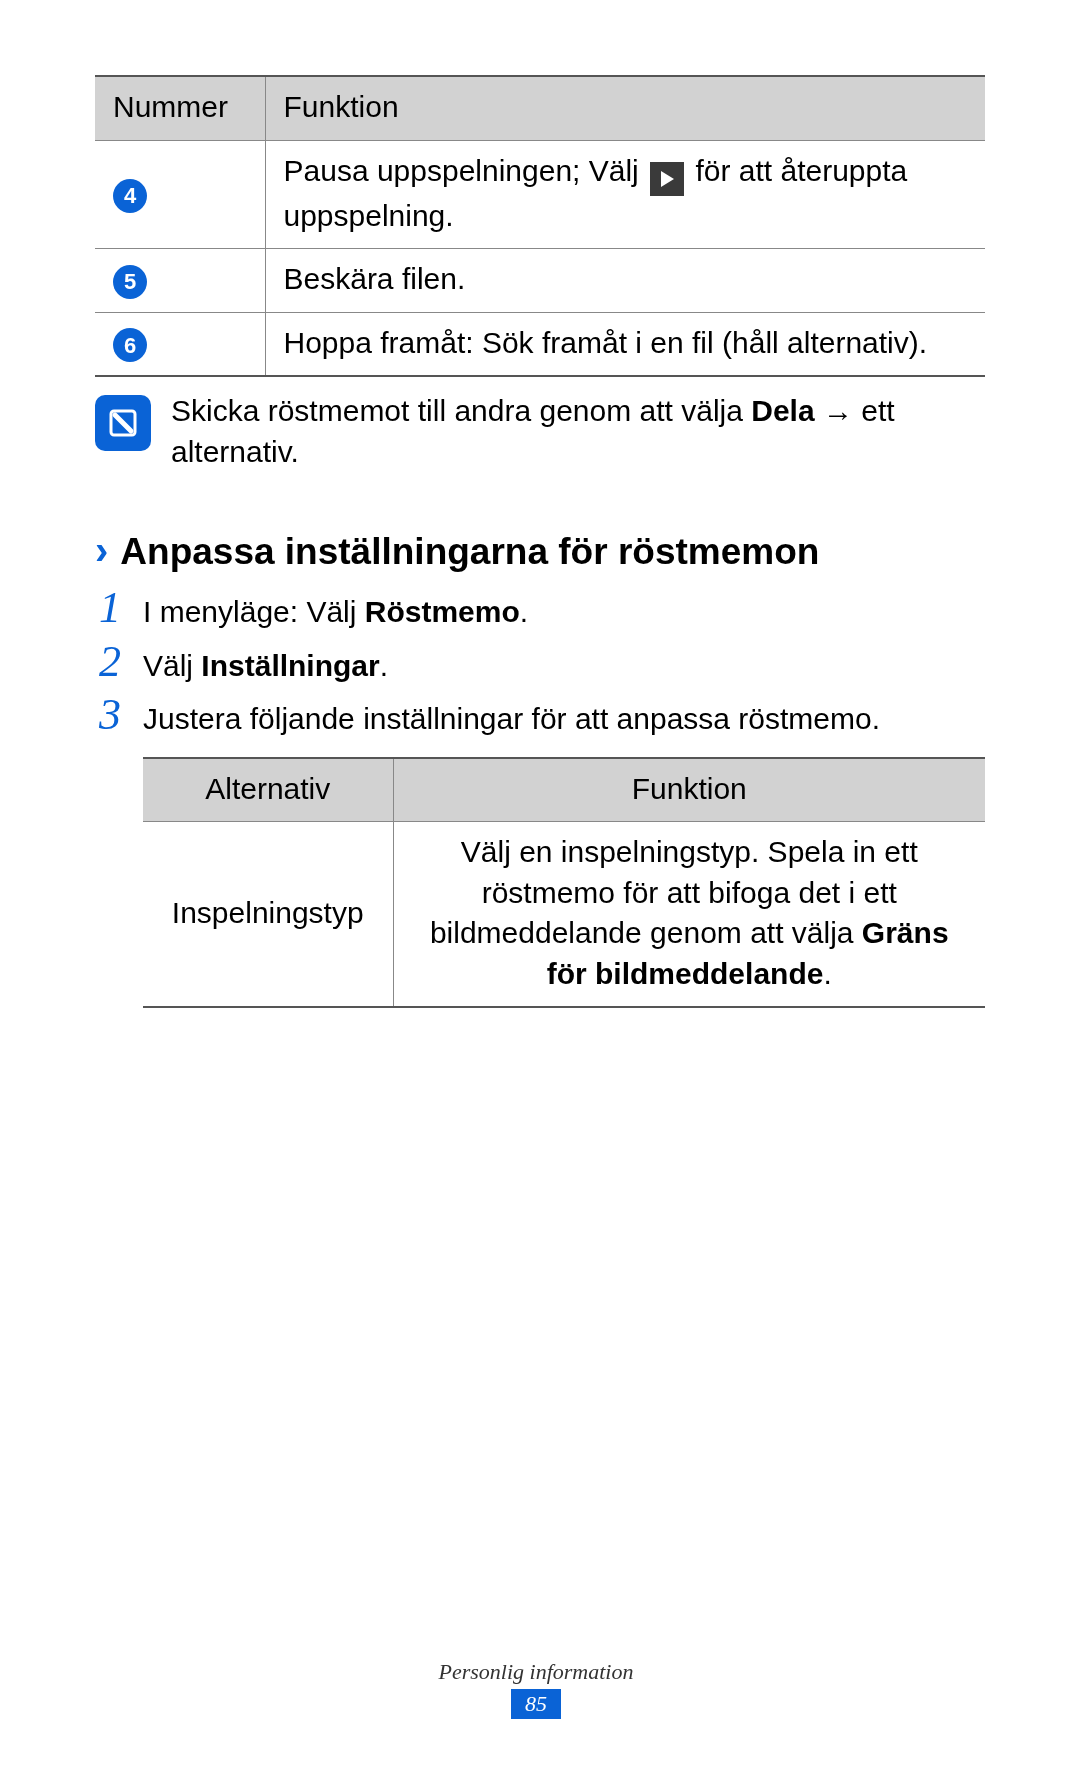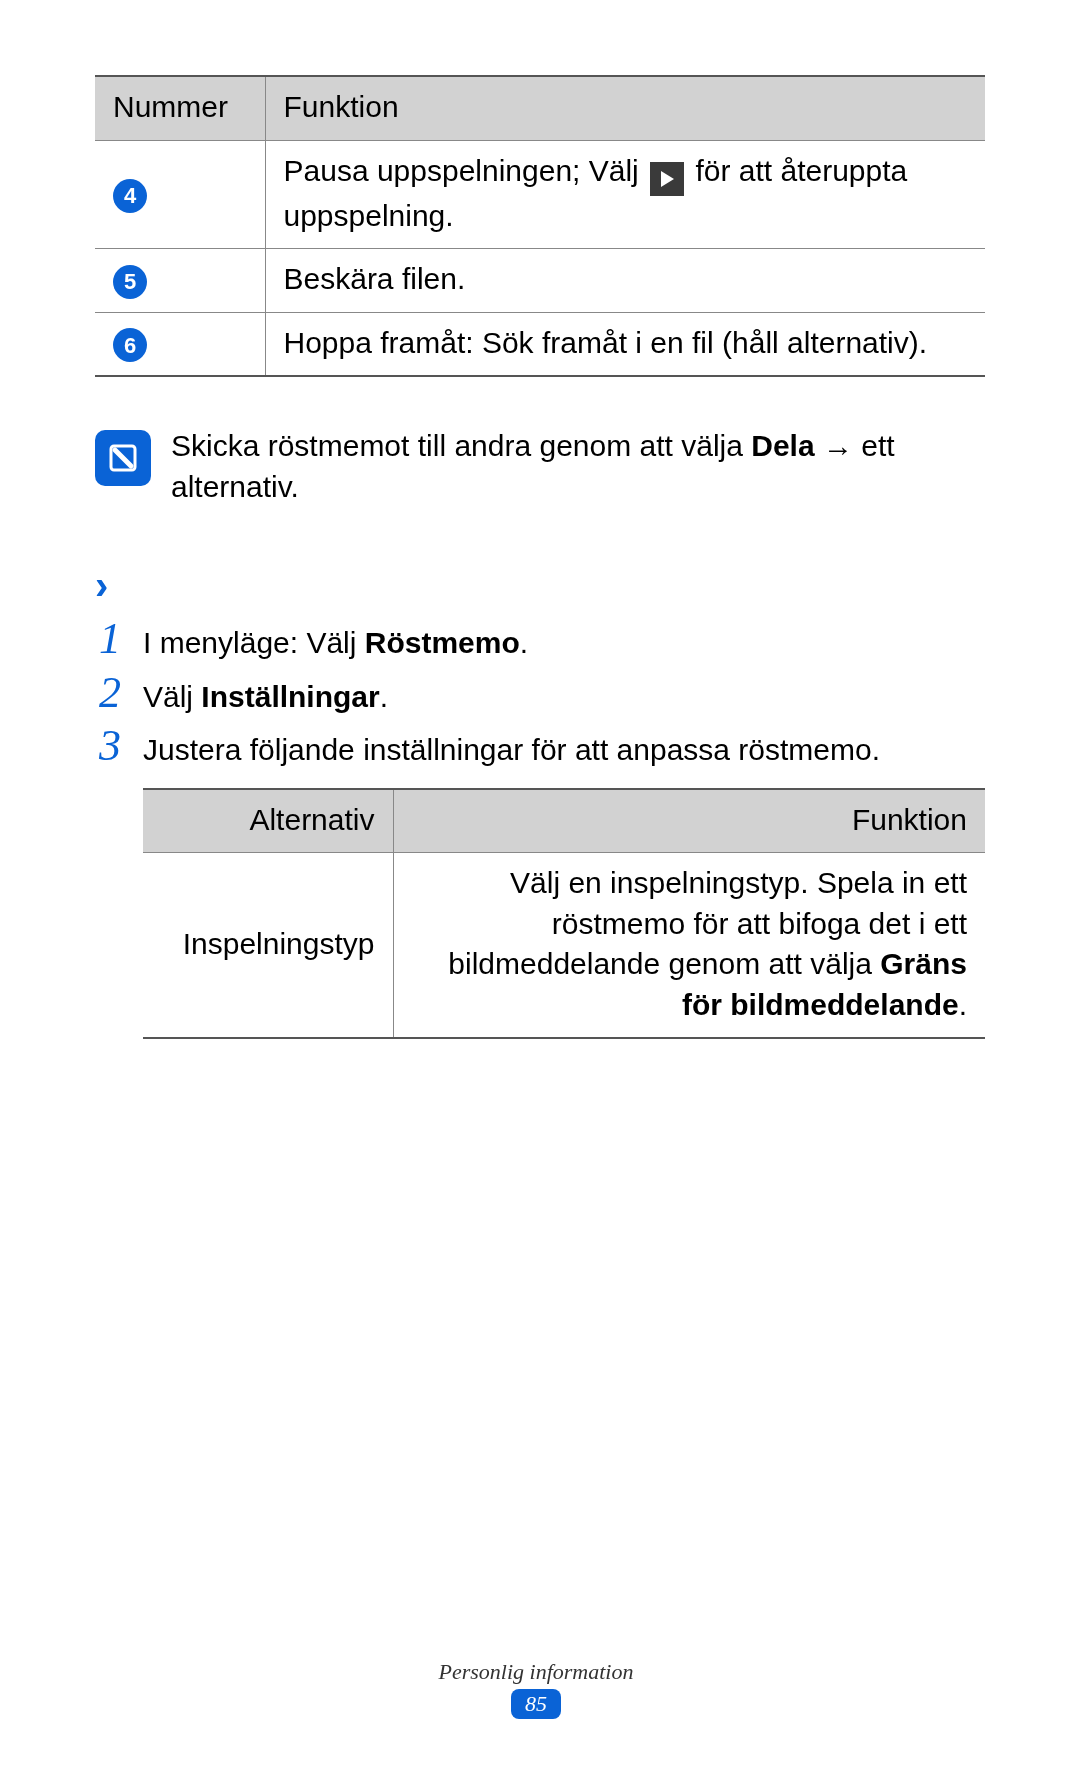--- a/index.html
+++ b/index.html
@@ -56,21 +56,21 @@
     justify-content: center;
     vertical-align: -7px;
     margin: 0 3px;
   }
   .play-icon-box svg { display: block; }
 
   
   .note {
     display: flex;
     align-items: flex-start;
-    margin-top: 49px;
+    margin-top: 14px;
     gap: 20px;
   }
   .note-icon {
     width: 56px; height: 56px;
     border-radius: 10px;
     background: #0a63d6;
     display: flex;
     align-items: center;
     justify-content: center;
     flex-shrink: 0;
@@ -128,21 +128,21 @@
   .tbl2-wrap { margin-top: 14px; padding-left: 48px; }
   .tbl2 {
     width: 100%;
     border-collapse: collapse;
     border-top: 2px solid #555;
     border-bottom: 2px solid #555;
   }
   .tbl2 th, .tbl2 td {
     font-size: 30px;
     font-weight: 400;
-    text-align: right;
+    text-align: center;
     vertical-align: middle;
     padding: 10px 18px 12px 18px;
     line-height: 1.35;
   }
   .tbl2 th {
     background: #d2d2d2;
     font-weight: 400;
   }
   .tbl2 .col-opt { width: 250px; }
   .tbl2 .col-fun { border-left: 1px solid #888; }
@@ -163,21 +163,21 @@
     font-family: Georgia, "Times New Roman", serif;
     margin-bottom: 4px;
   }
   .page-badge {
     display: inline-block;
     background: #0a63d6;
     color: #fff;
     font-size: 22px;
     font-weight: 400;
     padding: 2px 14px 2px 14px;
-    border-radius: 8px;
+    border-radius: 0;
     font-family: Georgia, "Times New Roman", serif;
     font-style: italic;
     line-height: 1.2;
     text-align: center;
   }
 </style>
 </head>
 <body>
 
 <div class="page">
@@ -224,20 +224,21 @@
         <path d="M11 11 L27 27" stroke="#fff" stroke-width="5" stroke-linecap="round"></path>
       </svg>
     </div>
     <div class="note-text">
       <span>Skicka röstmemot till andra genom att välja </span><b>Dela</b><span> → ett alternativ.</span>
     </div>
   </div>
 
   <div class="section-heading">
     <span class="chevron">›</span>
+    <span class="heading-text">Anpassa inställningarna för röstmemon</span>
   </div>
 
   <div class="steps">
     <div class="step">
       <span class="step-num">1</span>
       <span>
         <span>I menyläge: Välj </span><b>Röstmemo</b><span>.</span>
       </span>
     </div>
     <div class="step">

